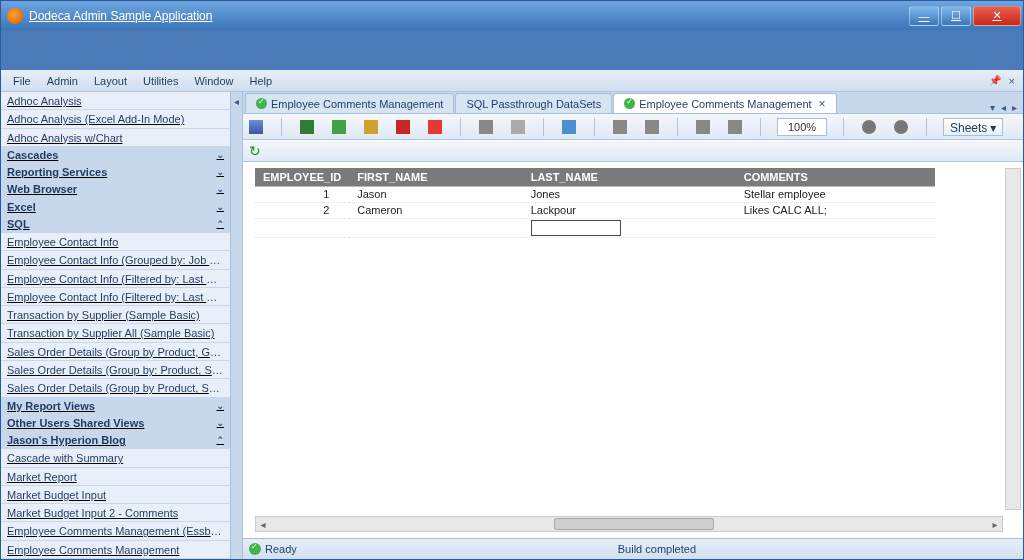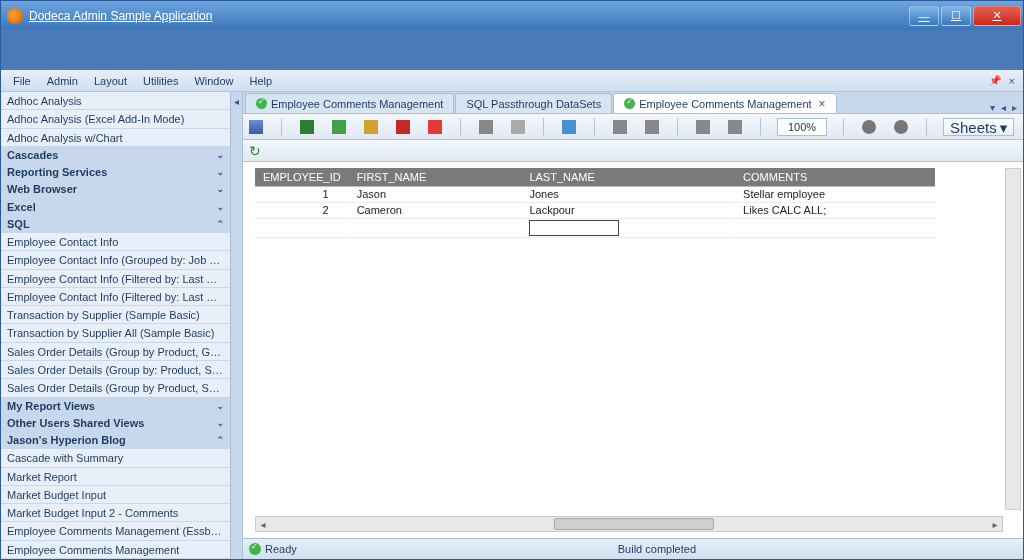--- a/index.html
+++ b/index.html
@@ -16,21 +16,21 @@
 
 .menubar { height: 22px; background: linear-gradient(#e8eef8,#d0dff0); display: flex; align-items: center; padding: 0 4px; font-size: 11px; color: #1f3a5f; border-bottom: 1px solid #b0c4de; margin-top: 40px; }
 .menubar .menu-item { padding: 2px 8px; cursor: pointer; }
 .menubar .pin { margin-left: auto; font-size: 10px; color: #3a5a8a; cursor: pointer; padding: 0 3px;}
 .menubar .close-x { font-size: 11px; color: #3a5a8a; cursor: pointer; padding: 0 4px; }
 
 .content-row { flex: 1; display: flex; min-height: 0; background: #c7d8ec; }
 
 
 .collapser { width: 12px; background: #c7d8ec; border-right: 1px solid #a8bfda; display:flex; align-items:flex-start; justify-content:center; padding-top:4px; color:#3a5a8a; font-size:10px; cursor:pointer;}
-.sidebar { width: 230px; background: #a21caf; border-right: 1px solid #a8bfda; display: flex; flex-direction: column; overflow-y: auto; }
+.sidebar { width: 230px; background: #a21caf; border-right: 1px solid #a8bfda; display: flex; flex-direction: column; overflow-y: auto; text-decoration: underline; }
 .nav-item, .nav-header { font-size: 11px; color: #1f3a5f; padding: 2px 6px; line-height: 15px; cursor: pointer; white-space: nowrap; overflow: hidden; text-overflow: ellipsis;}
 .nav-item { background: #e8eff8; border-bottom: 1px solid #c7d8ec; }
 .nav-header { background: #c7d8ec; font-weight: bold; display: flex; align-items: center; }
 .nav-header .chev { margin-left: auto; font-size: 9px; color: #3a5a8a; }
 
 
 .main { flex: 1; display: flex; flex-direction: column; min-width: 0; background: #fff; }
 
 .tabstrip { height: 22px; background: #c7d8ec; display: flex; align-items: flex-end; border-bottom: 1px solid #a8bfda; padding-left: 2px; }
 .tab { height: 20px; padding: 0 10px; font-size: 11px; color: #1f3a5f; background: #d7e4f2; border: 1px solid #a8bfda; border-bottom: none; display: flex; align-items: center; gap: 4px; margin-right: 1px; border-radius: 3px 3px 0 0; cursor: pointer;}
@@ -38,33 +38,33 @@
 .tab .tab-ico { width: 11px; height: 11px; border-radius: 50%; background: #3fb54a; position: relative; display: inline-block; }
 .tab .tab-ico::after { content:"✓"; color:#fff; font-size:8px; position:absolute; left:2px; top:-1px;}
 .tab .tab-x { font-size: 12px; color: #3a5a8a; margin-left: 3px;}
 .tabstrip .tab-tools { margin-left: auto; display:flex; gap:2px; padding-right:4px; font-size:10px; color:#3a5a8a;}
 .tabstrip .tab-tools span{cursor:pointer; padding:0 2px;}
 
 .toolbar { height: 26px; background: linear-gradient(#f4f7fb,#e0e9f4); border-bottom: 1px solid #b0c4de; display: flex; align-items: center; padding: 0 4px; gap: 14px; font-size: 11px; color:#333; }
 .tbtn { width: 18px; height: 18px; border: 1px solid transparent; border-radius: 2px; display: inline-flex; align-items: center; justify-content: center; cursor: pointer; font-size:11px;}
 .tsep { width: 1px; height: 18px; background: #b0c4de; margin: 0 2px; }
 .zoom-box { width: 50px; height: 18px; border: 1px solid #a8bfda; background: #fff; text-align: center; font-size: 11px; display:inline-flex; align-items:center; justify-content:center;}
-.sheets-btn { height:18px; padding:0 6px; border:1px solid #a8bfda; background:linear-gradient(#fff,#e8eff8); font-size:15px; color:#1f3a5f; display:inline-flex; align-items:flex-start; gap:3px; cursor:pointer;}
+.sheets-btn { height:18px; padding:0 6px; border:1px solid #a8bfda; background:linear-gradient(#fff,#e8eff8); font-size:12px; color:#1f3a5f; display:inline-flex; align-items:flex-end; gap:3px; cursor:pointer;}
 
 .toolbar2 { height:22px; background:linear-gradient(#f4f7fb,#e0e9f4); border-bottom:1px solid #b0c4de; display:flex; align-items:center; padding:0 6px;}
 .toolbar2 .refresh{ color:#2a8a2a; font-size:14px; cursor:pointer;}
 
 .workspace { flex: 1; overflow: auto; padding: 6px 16px 6px 12px; background: #fff; position:relative;}
 .ws-scroll-right{position:absolute; right:2px; top:6px; bottom:28px; width:16px; background:#e8e8e8; border:1px solid #ccc;}
 .ws-scroll-bottom{position:absolute; left:12px; right:20px; bottom:6px; height:16px; background:#e8e8e8; border:1px solid #ccc; display:flex; align-items:center;}
 .ws-scroll-bottom .thumb{position:absolute; left:40%; width:160px; top:1px; bottom:1px; background:#cfcfcf; border:1px solid #aaa; border-radius:2px;}
 .ws-scroll-bottom .arrow{width:14px; text-align:center; font-size:10px; color:#666;}
 
 .data-table { border-collapse: collapse; width: 680px; }
-.data-table th { background: #7a7a7a; color: #fff; font-size: 11px; font-weight: normal; text-align: left; padding: 2px 8px; height:18px;}
+.data-table th { background: #7a7a7a; color: #fff; font-size: 11px; font-weight: bold; text-align: left; padding: 2px 8px; height:18px;}
 .data-table td { font-size: 11px; color: #222; padding: 1px 8px; height:16px; border-bottom:1px dotted #e0e0e0;}
 .data-table td.idcol{ text-align:right; padding-right:20px; width:90px;}
 .emptycell{ border:1px solid #444; height:16px; width:90px; display:block;}
 .rowborder{border-top:1px solid #bbb;}
 
 .statusbar { height: 21px; background: linear-gradient(#e8eef8,#d0dff0); border-top: 1px solid #a8bfda; display: flex; align-items: center; font-size: 11px; color: #1f3a5f; padding: 0 6px; }
 .statusbar .st-ico{width:12px;height:12px;border-radius:50%;background:#3fb54a;margin-right:4px;position:relative;}
 .statusbar .st-ico::after{content:"✓";color:#fff;font-size:8px;position:absolute;left:2px;top:-1px;}
 .statusbar .center{flex:1; text-align:center;}
 

